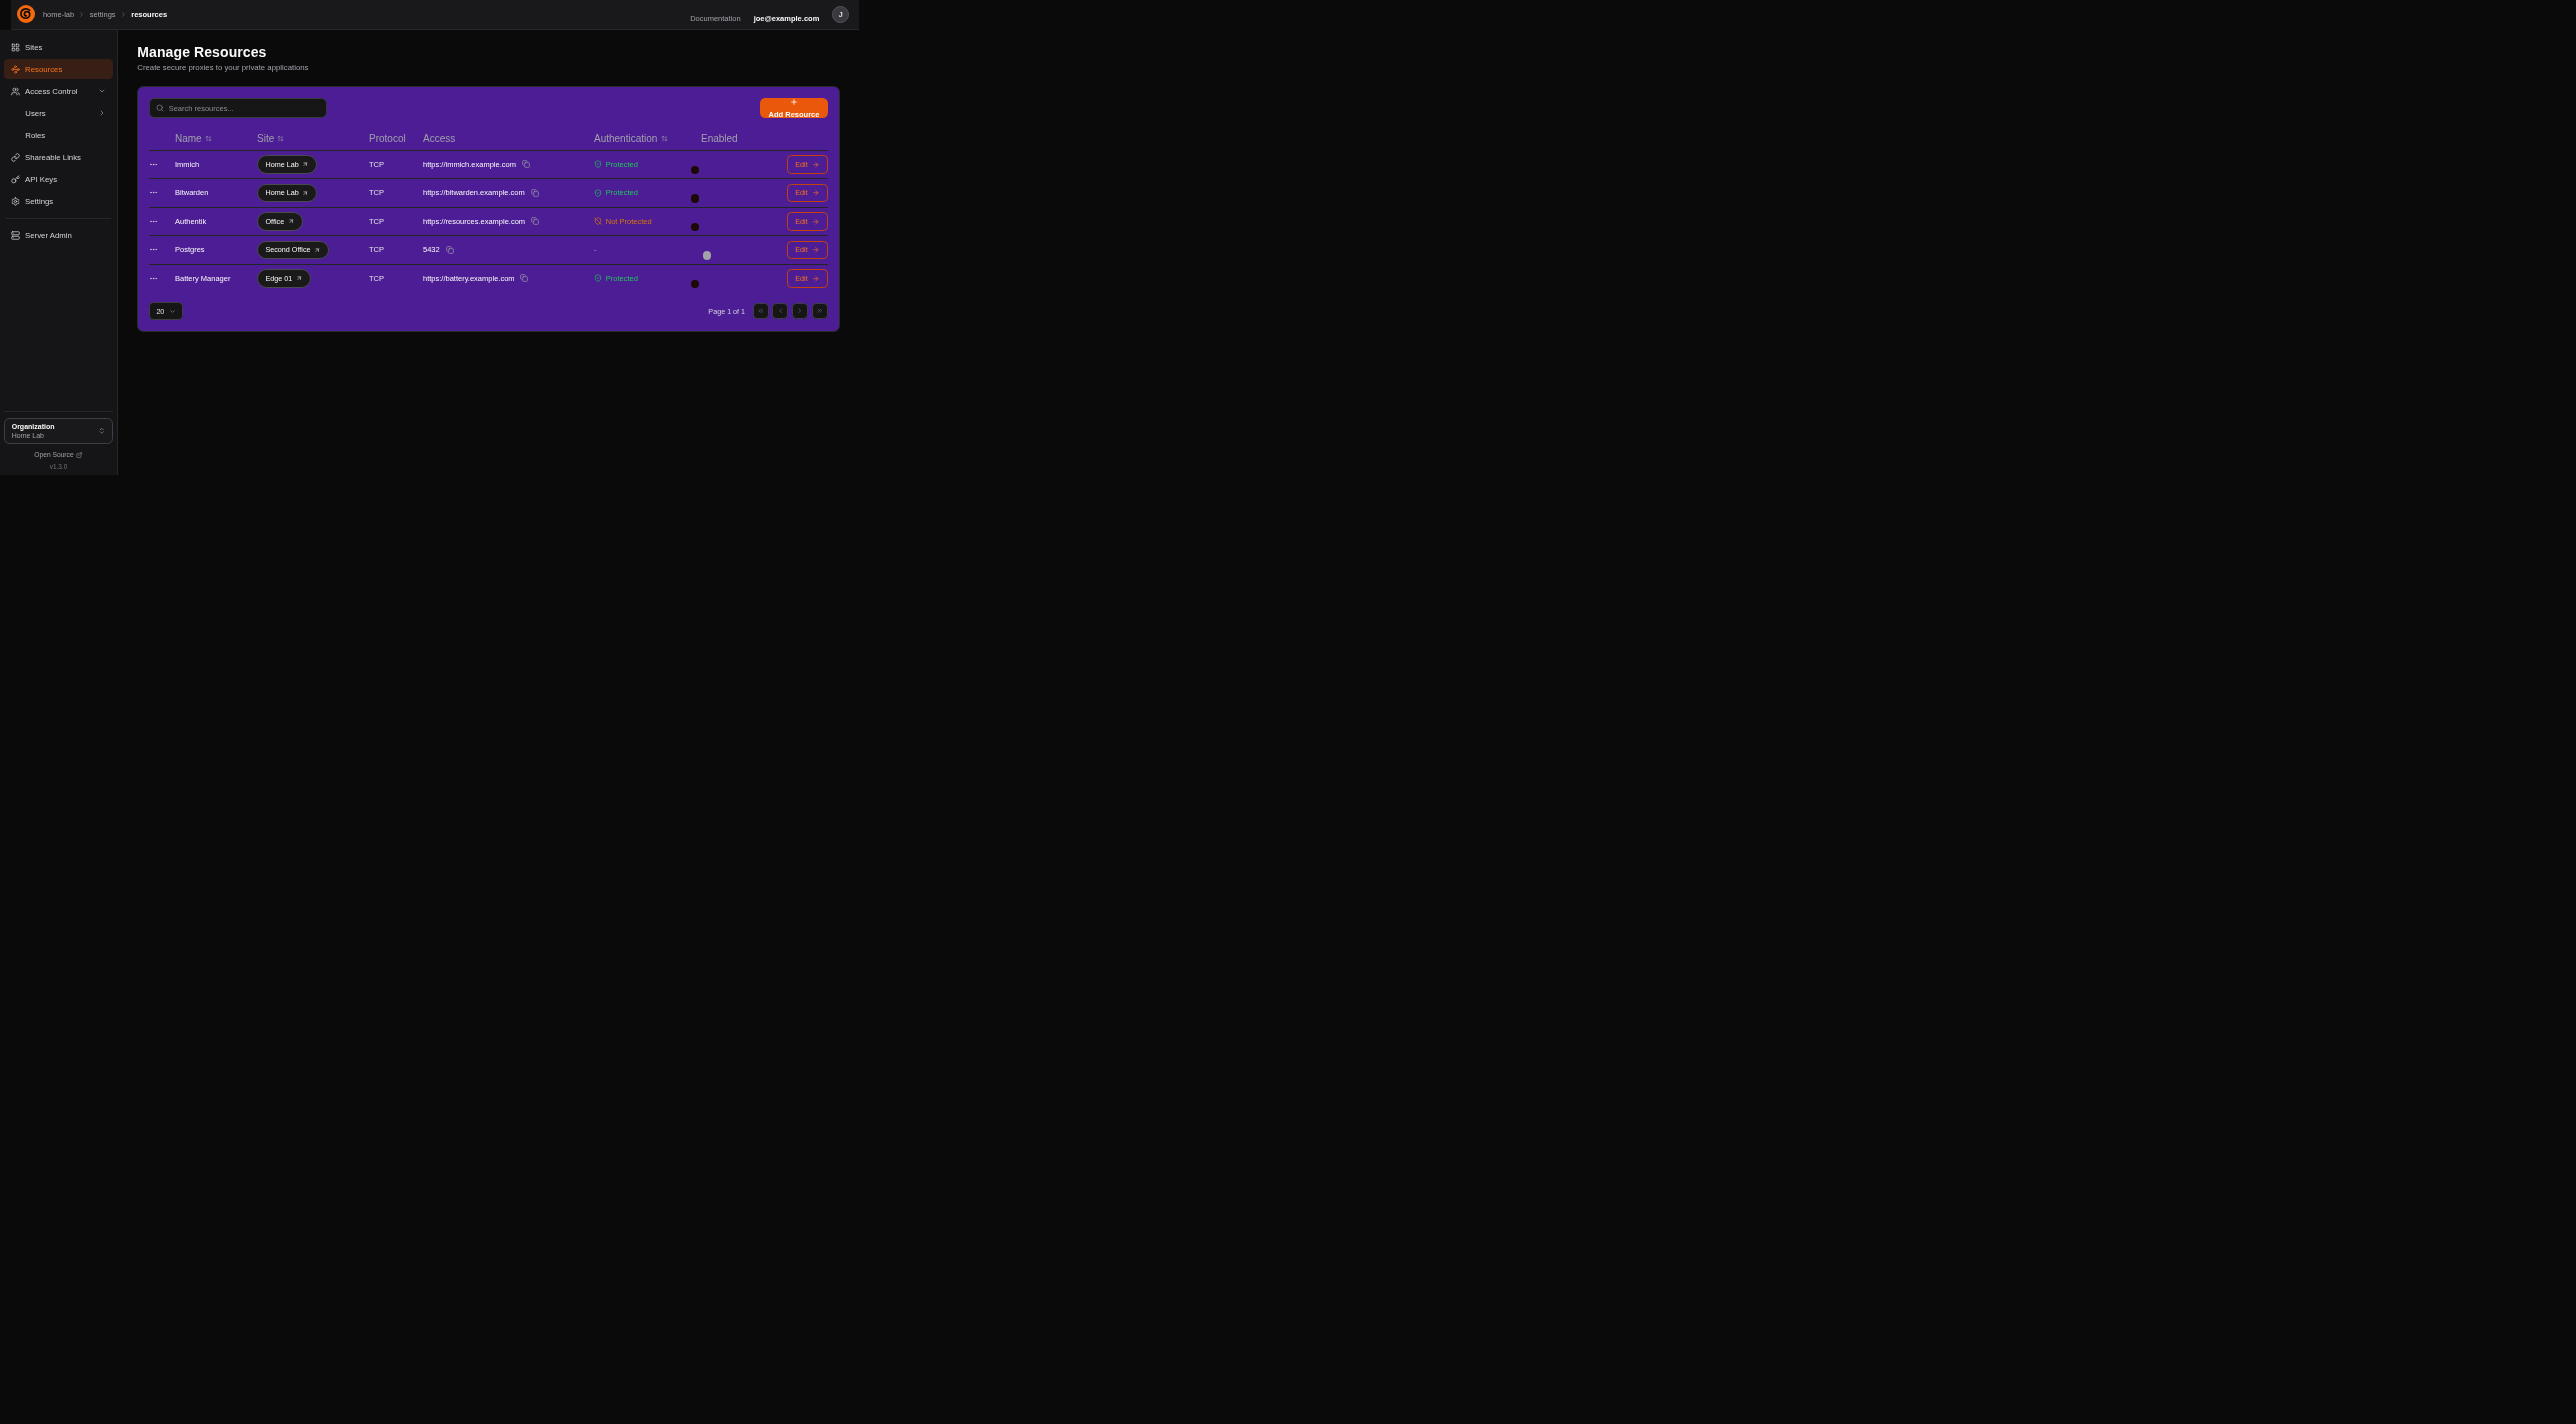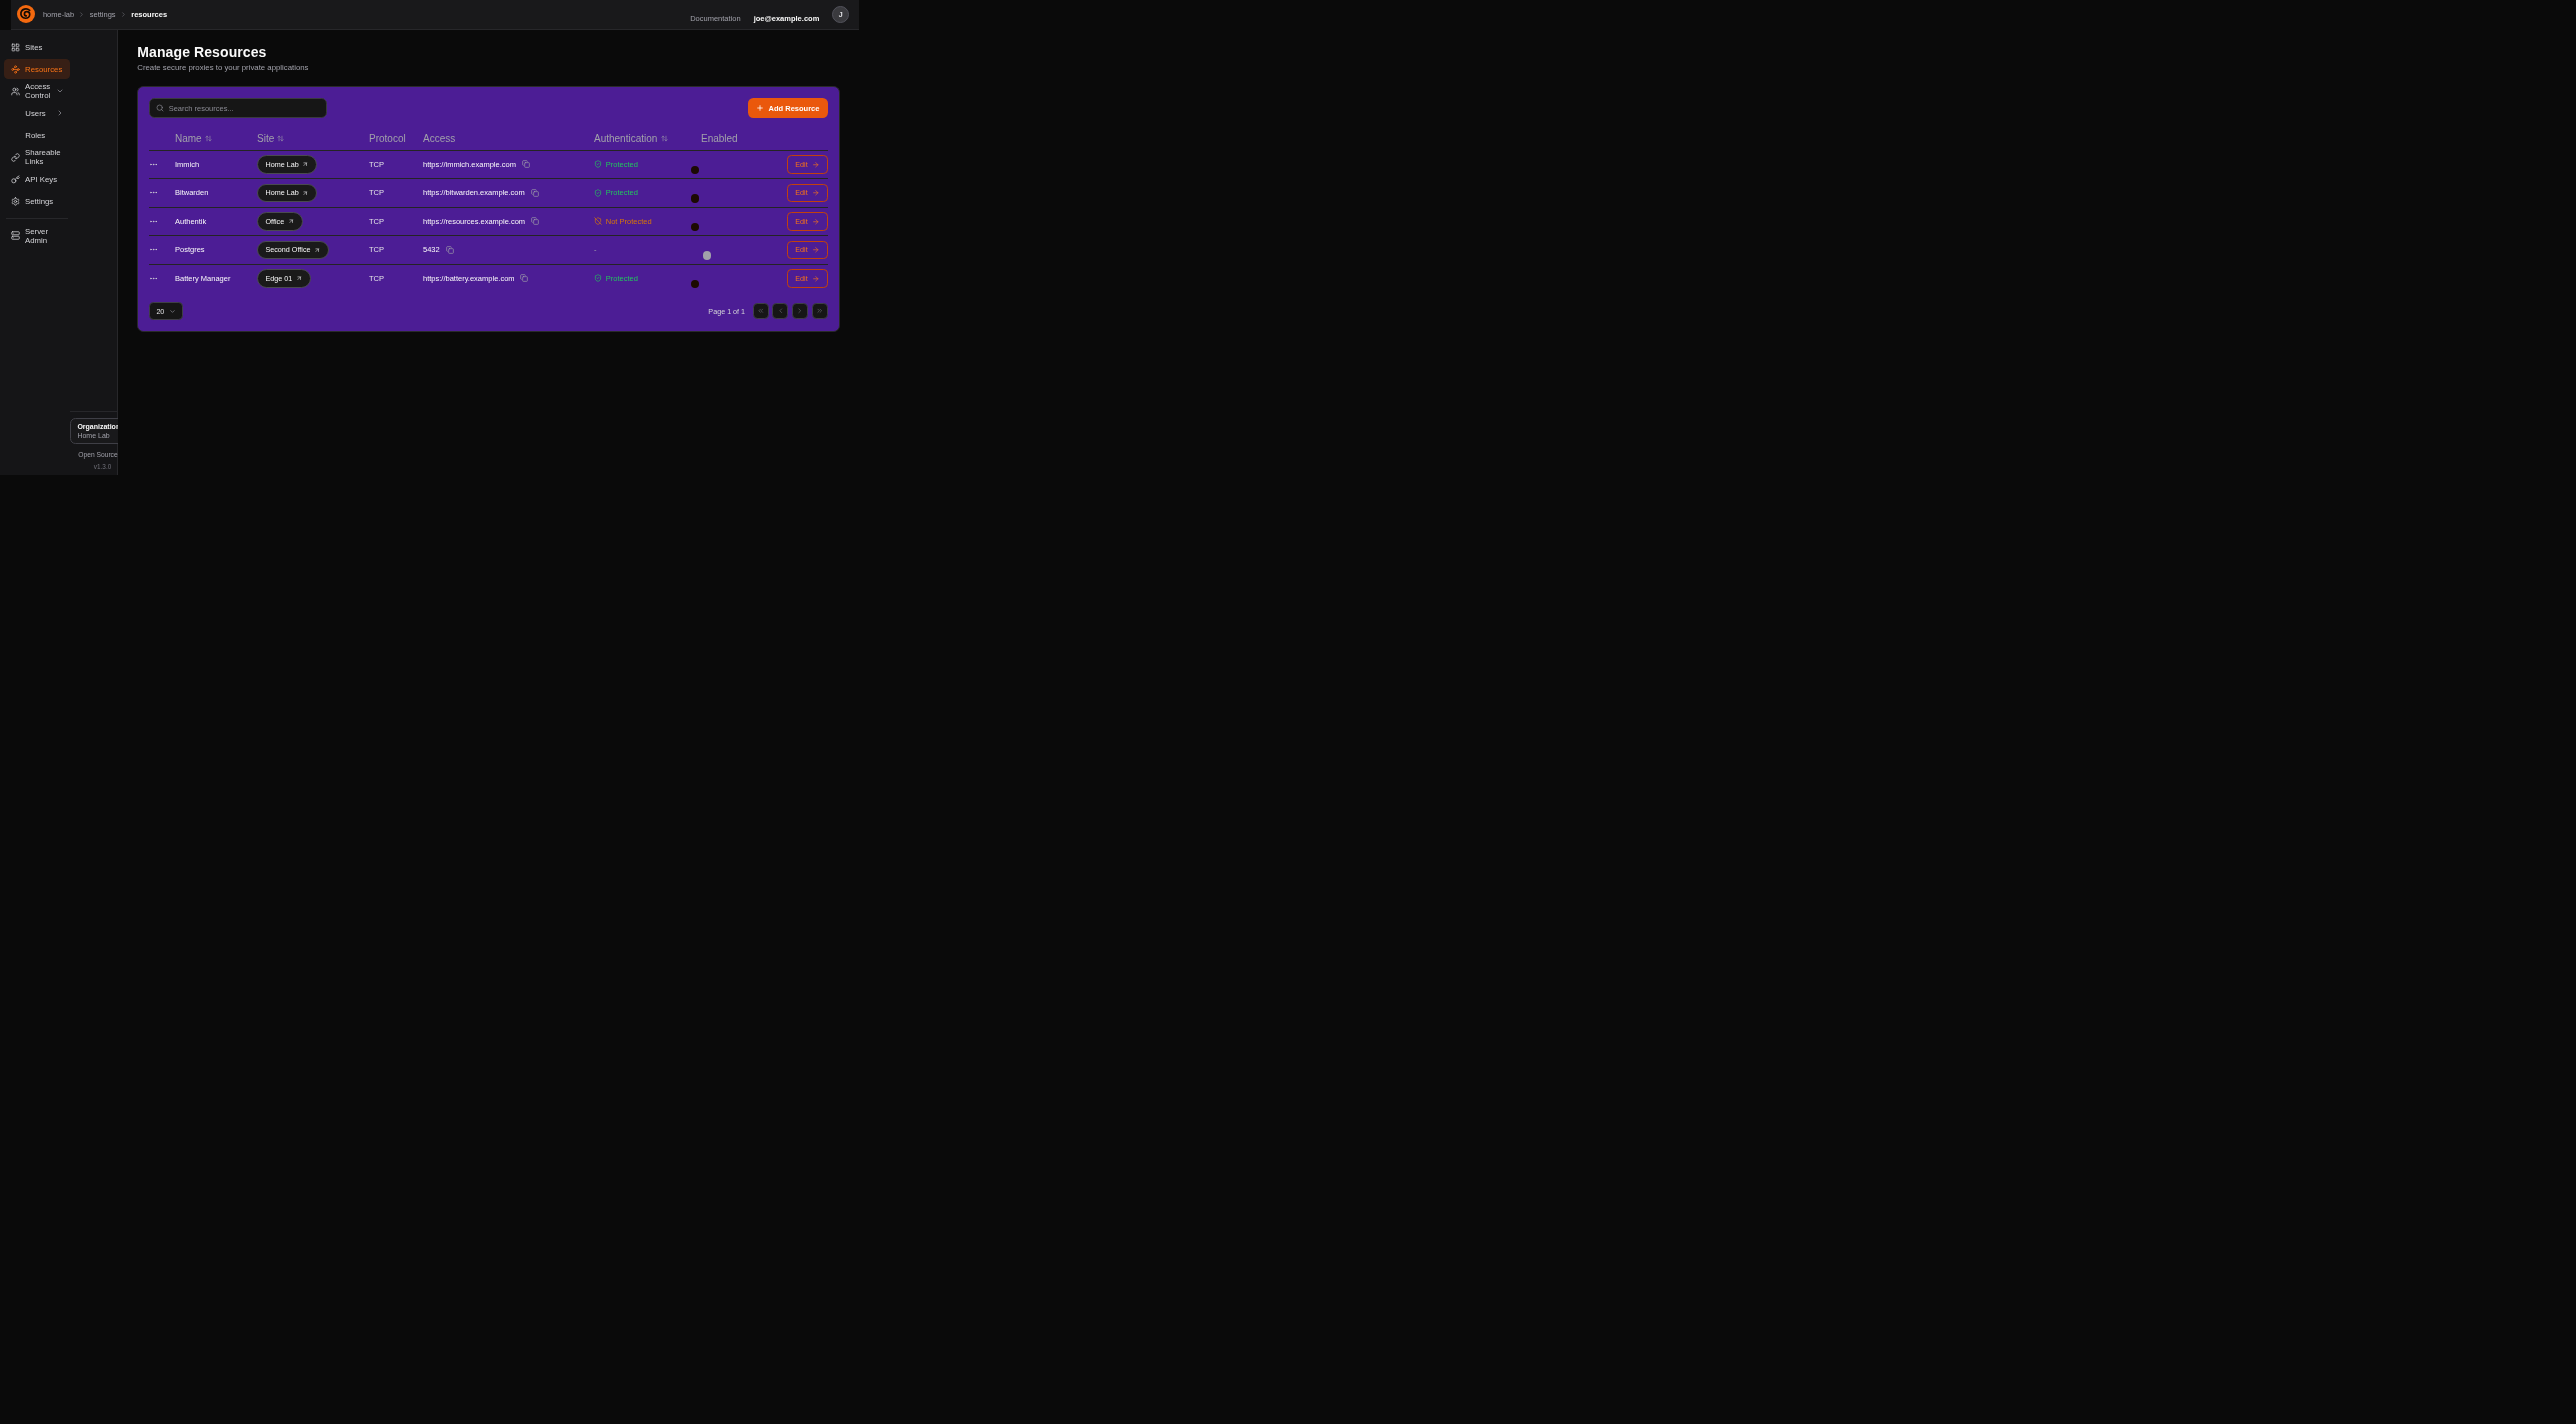--- a/index.html
+++ b/index.html
@@ -43,21 +43,21 @@
   }
 
   
   .shell { display:flex; height:calc(475px - 29.5px); }
 
   
   .sidebar {
     width:118px; flex:0 0 auto;
     background:#151517;
     border-right:0.5px solid #27272a;
-    display:flex; flex-direction:row;
+    display:flex; flex-direction:column;
     padding:7.5px 4.3px 5.4px 4.3px;
   }
   .nav { display:flex; flex-direction:column; gap:1.6px; }
   .nav-item {
     height:20.4px; border-radius:4.3px;
     display:flex; align-items:center; gap:5.4px;
     padding:0 6.4px;
     color:#d4d4d8; font-size:7.8px;
     cursor:pointer;
   }
@@ -104,20 +104,21 @@
     color:#e4e4e7; font-size:7.5px; font-family:inherit;
   }
   .search-box input::placeholder { color:#8a8a93; }
   .btn-primary {
     height:20.4px; padding:0 8.6px;
     background:#ea580c; color:#fff;
     border:none; border-radius:5.4px;
     font-size:7.5px; font-weight:600; font-family:inherit;
     display:flex; align-items:center; gap:4.3px;
     cursor:pointer;
+    flex-direction:column;
   }
 
   
   .table { margin-top:9.7px; }
   .trow {
     display:grid;
     grid-template-columns:26px 82px 112px 54px 171px 107px 75px 1fr;
     align-items:center;
   }
   .thead { height:21.5px; color:#a1a1aa; font-size:10px; }

